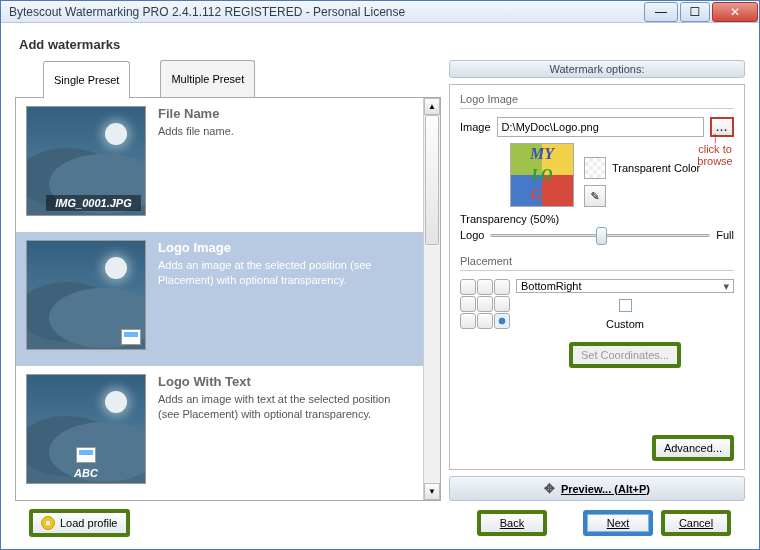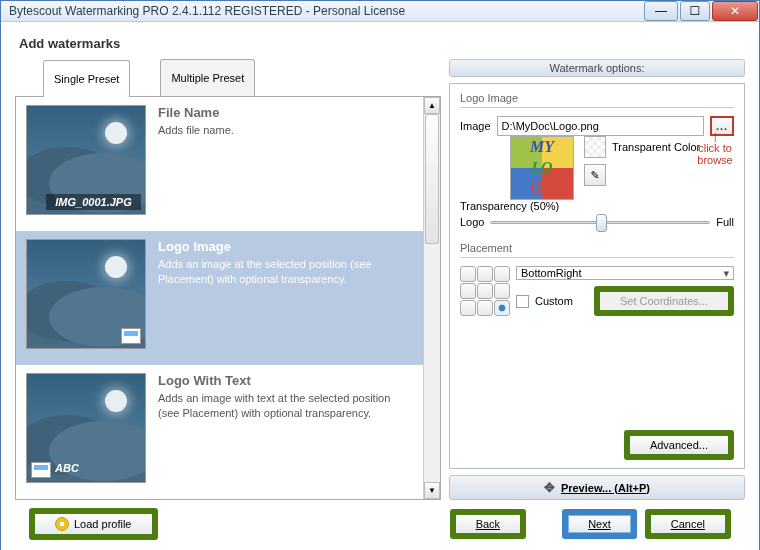--- a/index.html
+++ b/index.html
@@ -28,55 +28,55 @@
 .preset-item.selected { background: #b8c9e2; }
 .thumb { width: 120px; height: 110px; border: 1px solid #999; position: relative; overflow: hidden; display: flex; flex-direction: column; }
 .thumb-sky { flex: 1; background: linear-gradient(to bottom,#34607f,#4a7896); position: relative; }
 .thumb-moon { position: absolute; top: 16px; right: 18px; width: 22px; height: 22px; background: #e9eef2; border-radius: 50%; box-shadow: 0 0 10px 4px rgba(240,245,248,.4); }
 .thumb-hills { height: 40%; background: #476a82; position: relative; }
 .thumb-hills::before { content:""; position:absolute; left:-10px; top:-24px; width:100px; height:60px; background:#3f627a; border-radius:50%; }
 .thumb-hills::after { content:""; position:absolute; right:-14px; top:-18px; width:110px; height:60px; background:#537690; border-radius:50%; }
 .thumb-caption { position: absolute; left: 19px; right: 4px; bottom: 4px; background: rgba(0,0,0,.45); color: #fff; font-weight: bold; font-style: italic; font-size: 11px; padding: 2px 4px; text-align: center; }
 .thumb-badge { position: absolute; right: 4px; bottom: 4px; width: 20px; height: 16px; background: #fff; border: 1px solid #999; display: flex; }
 .thumb-badge::before { content:""; margin:2px; flex:1; background: linear-gradient(to bottom,#6bb7ff 50%,#fff 50%); }
-.thumb-badge-abc { position: absolute; left: 4px; right: 4px; bottom: 4px; display:flex; align-items:flex-start; gap:4px; }
+.thumb-badge-abc { position: absolute; left: 4px; right: 4px; bottom: 4px; display:flex; align-items:center; gap:4px;flex-direction:column; }
 .thumb-badge-abc .ico { width:20px; height:16px; background:#fff; border:1px solid #999; display:flex; }
 .thumb-badge-abc .ico::before { content:""; margin:2px; flex:1; background: linear-gradient(to bottom,#6bb7ff 50%,#fff 50%); }
 .thumb-badge-abc .txt { color:#fff; font-weight:bold; font-style:italic; }
 .preset-text { flex: 1; }
 .preset-title { font-weight: bold; color: #6a6a6a; font-size: 13px; margin-bottom: 3px; }
 .preset-item.selected .preset-title { color: #fff; }
 .preset-desc { color: #555; font-size: 11px; line-height: 1.35; }
 .preset-item.selected .preset-desc { color: #fff; }
 .right-col { flex: 1; display: flex; flex-direction: column; gap: 6px; }
 .options-header { background: linear-gradient(to bottom,#f2f5f9,#d7dfe9); border: 1px solid #b7c3d0; text-align: center; padding: 2px; color: #445; border-radius: 3px; }
 .options-body { border: 1px solid #bbb; flex: 1; padding: 8px 10px; background: #fff; position: relative; }
 .fieldset-label { color: #666; }
 .hr { height:1px; background:#ccc; margin: 3px 0 8px 0; }
-.row { display: flex; align-items: center; gap: 6px; }
+.row { display: flex; align-items: center; gap: 6px; margin-bottom: 6px; }
 .text-input { flex: 1; border: 1px solid #abadb3; padding: 2px 4px; height: 20px; background: #fff; }
 .browse-btn { width: 24px; height: 20px; border: 2px solid #c0392b; background: linear-gradient(to bottom,#fdfdfd,#e8e8e8); display:flex; align-items:center; justify-content:center; cursor:pointer; font-weight:bold; letter-spacing:1px; color:#333; }
 .logo-preview { width: 64px; height: 64px; border: 1px solid #aaa; display: grid; grid-template-rows: 1fr 1fr 1fr; position:relative; overflow:hidden; }
 .logo-bg { position:absolute; inset:0; }
 .logo-q { position:absolute; width:50%; height:50%; }
 .lq1{top:0;left:0;background:#9fc24a;} .lq2{top:0;right:0;background:#f3d24b;} .lq3{bottom:0;left:0;background:#4679c7;} .lq4{bottom:0;right:0;background:#d64a3e;}
 .logo-line { position:relative; text-align:center; font-family: "Brush Script MT","Comic Sans MS",cursive; font-size:16px; font-style:italic; font-weight:bold; line-height:20px; z-index:1; }
 .l1{color:#3a4fb0;} .l2{color:#2e9b3e;} .l3{color:#d64a3e;}
 .trans-swatch { width:22px; height:22px; border:1px solid #aaa; background-image: repeating-conic-gradient(#eee 0 25%, #fff 0 50%); background-size: 8px 8px; cursor:pointer; }
 .picker-btn { width:22px; height:22px; border:1px solid #aaa; background:linear-gradient(to bottom,#fdfdfd,#e8e8e8); display:flex; align-items:center; justify-content:center; cursor:pointer; }
 .slider { flex:1; height: 20px; position:relative; }
 .slider-track { position:absolute; left:0; right:0; top:9px; height:3px; background:#ddd; border:1px solid #aaa; border-radius:2px; }
 .slider-thumb { position:absolute; top:2px; left:48%; width:11px; height:18px; background:linear-gradient(to bottom,#fdfdfd,#d7dfe9); border:1px solid #8aa; border-radius:3px; cursor:pointer; }
 .placement-grid { display:grid; grid-template-columns: repeat(3, 16px); grid-template-rows: repeat(3,16px); gap:1px; }
 .pg-cell { border:1px solid #aaa; border-radius:3px; background:linear-gradient(to bottom,#fdfdfd,#e8e8e8); cursor:pointer; }
 .pg-cell.sel { background: radial-gradient(circle,#3b82c7 35%,#e8f0f8 36%); }
 .select { flex:1; border:1px solid #abadb3; height:20px; background:#fff; display:flex; align-items:center; padding:0 4px; position:relative; cursor:pointer; }
 .select::after { content:"▾"; position:absolute; right:4px; color:#555; }
 .checkbox { width:13px; height:13px; border:1px solid #8a9; background:#fff; cursor:pointer; }
-.btn { border:6px solid #4d7c0f; background:linear-gradient(to bottom,#fdfdfd,#e5e9ee); padding:3px 20px; border-radius:3px; cursor:pointer; min-width:70px; text-align:center; }
+.btn { border:4px solid #4d7c0f; background:linear-gradient(to bottom,#fdfdfd,#e5e9ee); padding:3px 8px; border-radius:3px; cursor:pointer; min-width:70px; text-align:center; }
 .btn.disabled { color:#999; background:#f0f0f0; cursor:default; }
 .btn.primary { border-color:#3b82c7; box-shadow: 0 0 0 1px #7fb6e6 inset; }
 .advanced-row { position:absolute; right:10px; bottom:8px; }
 .preview-btn { border:1px solid #b7c3d0; background:linear-gradient(to bottom,#f2f5f9,#d7dfe9); text-align:center; padding:4px; border-radius:3px; cursor:pointer; display:flex; align-items:center; justify-content:center; gap:6px; font-weight:bold; }
 .move-icon { font-size:13px; color:#555; }
 .footer { display:flex; align-items:center; padding: 8px 14px 12px 14px; gap:8px; }
 .footer .spacer { flex:1; }
 .load-profile { display:flex; align-items:center; gap:5px; }
 .disk-icon { width:14px; height:14px; border-radius:50%; background: radial-gradient(circle,#fff 25%,#f0c420 26%); border:1px solid #c49a10; }
 .annotation { position:absolute; right:2px; top:48px; color:#c0392b; font-size:11px; text-align:center; width:54px; }
@@ -170,21 +170,21 @@
         <div class="options-body">
           <div class="fieldset-label">Logo Image</div>
           <div class="hr"></div>
 
           <div class="row">
             <span>Image</span>
             <input class="text-input" value="D:\MyDoc\Logo.png" style="">
             <div class="browse-btn">...</div>
           </div>
 
-          <div class="row" style="align-items:flex-start; gap:10px;">
+          <div class="row" style="align-items:flex-end; gap:10px;">
             <div style="width:40px;"></div>
             <div class="logo-preview">
               <div class="logo-bg">
                   <div class="logo-q lq1"></div>
                   <div class="logo-q lq2"></div>
                   <div class="logo-q lq3"></div>
                   <div class="logo-q lq4"></div>
                 </div>
               <div class="logo-line l1">MY</div>
               <div class="logo-line l2">LO</div>
@@ -228,21 +228,21 @@
               <div class="pg-cell"></div>
               <div class="pg-cell"></div>
               <div class="pg-cell"></div>
               <div class="pg-cell"></div>
               <div class="pg-cell sel"></div>
             </div>
             <div style="flex:1; display:flex; flex-direction:column; gap:6px;">
               <div class="select">
                 <span>BottomRight</span>
               </div>
-              <div style="display:flex; align-items:center; gap:6px;">
+              <div style="display:flex; align-items:center; gap:6px;flex-direction:column;">
                 <div class="checkbox"></div>
                 <span>Custom</span>
                 <div style="flex:1"></div>
                 <div class="btn disabled">Set Coordinates...</div>
               </div>
             </div>
           </div>
 
           <div class="advanced-row">
             <div class="btn">Advanced...</div>

